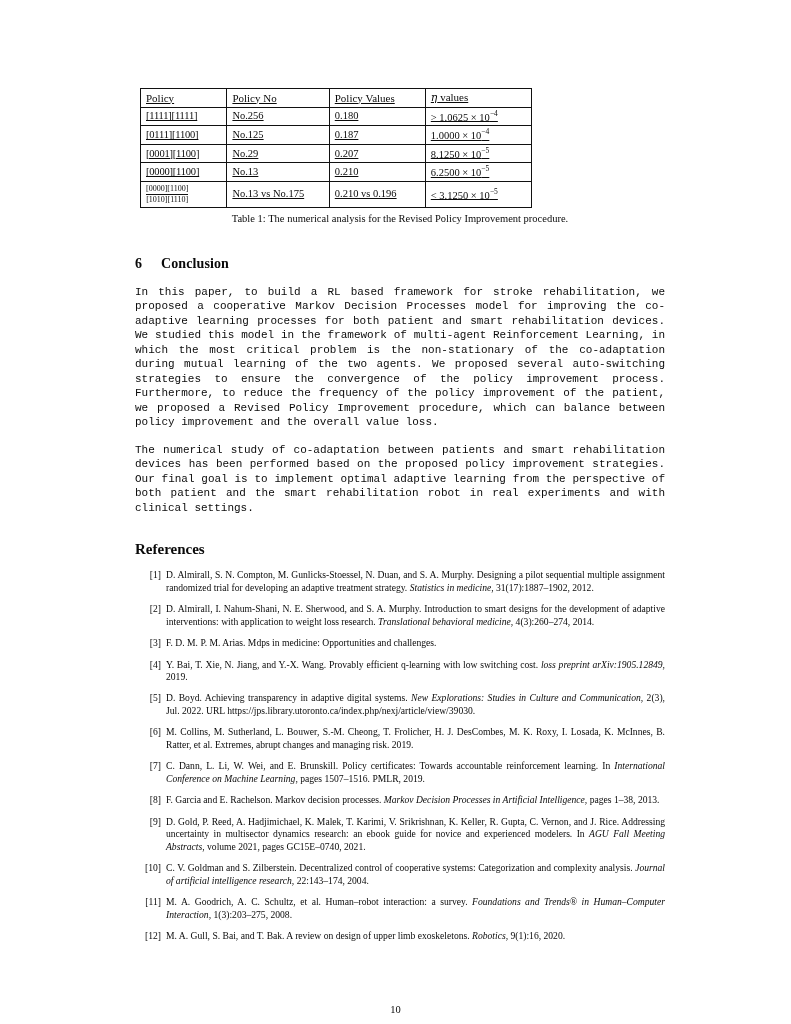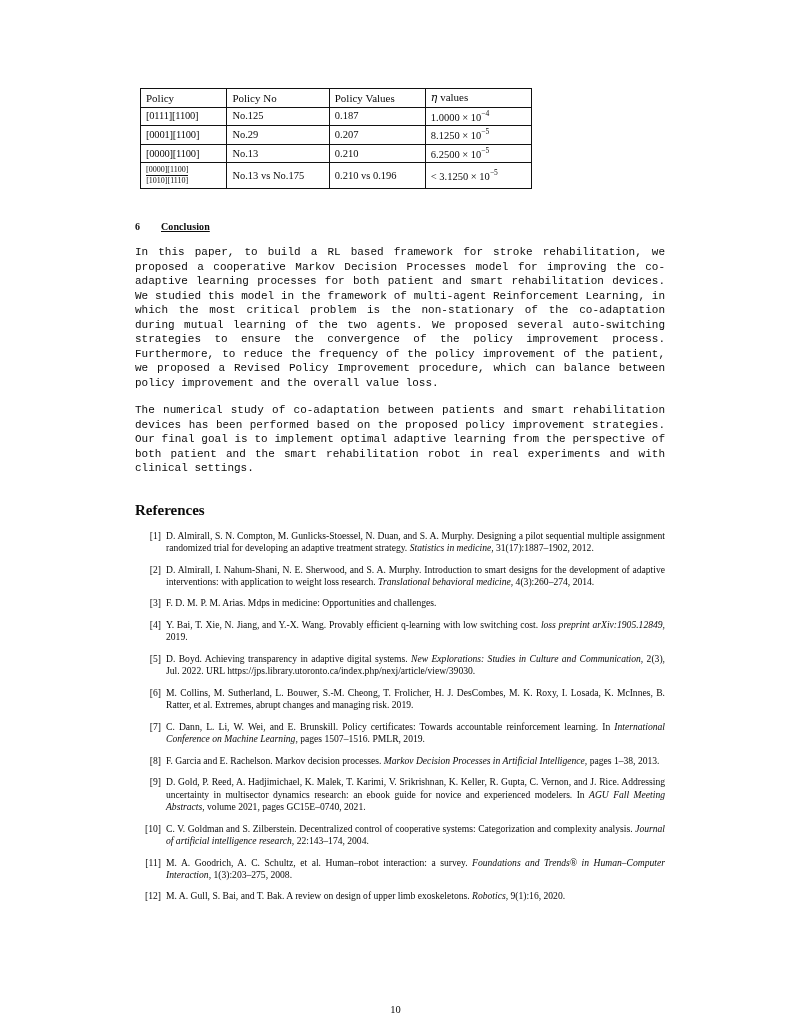--- a/index.html
+++ b/index.html
@@ -25,20 +25,21 @@
     position: absolute;
     left: 135px;
     top: 88px;
     width: 530px;
   }
 
   
   .table-wrap {
     width: 392px;
     margin: 0 0 0 5px;
+    text-decoration: underline;
   }
   table.numtable {
     border-collapse: collapse;
     width: 392px;
     font-size: 10.5px;
     line-height: 1.15;
   }
   table.numtable td, table.numtable th {
     border: 1px solid #111;
     padding: 2px 4px 2px 5px;
@@ -77,25 +78,24 @@
 
   .caption {
     text-align: center;
     font-size: 10.5px;
     margin-top: 5px;
     width: 530px;
   }
 
   
   h2.section {
-    font-size: 10px;
+    font-size: 14px;
     font-weight: bold;
     margin: 32px 0 0 0;
     letter-spacing: 0.1px;
-    text-decoration: underline;
   }
   h2.section .num { display: inline-block; width: 26px; }
 
   h2.refs {
     font-size: 15px;
     font-weight: bold;
     margin: 26px 0 0 0;
   }
 
   p.body {
@@ -153,20 +153,26 @@
         <thead>
           <tr>
             <th class="col-policy">Policy</th>
             <th class="col-no">Policy No</th>
             <th class="col-val">Policy Values</th>
             <th class="col-eta"><span class="eta-sym">η</span> values</th>
           </tr>
         </thead>
         <tbody>
             <tr>
+              <td class="col-policy"><span class="pol-pair">[1111][1111]</span></td>
+              <td class="col-no">No.256</td>
+              <td class="col-val">0.180</td>
+              <td class="col-eta">&gt; 1.0625 × 10<sup class="exp">−4</sup></td>
+            </tr>
+            <tr>
               <td class="col-policy"><span class="pol-pair">[0111][1100]</span></td>
               <td class="col-no">No.125</td>
               <td class="col-val">0.187</td>
               <td class="col-eta">1.0000 × 10<sup class="exp">−4</sup></td>
             </tr>
             <tr>
               <td class="col-policy"><span class="pol-pair">[0001][1100]</span></td>
               <td class="col-no">No.29</td>
               <td class="col-val">0.207</td>
               <td class="col-eta">8.1250 × 10<sup class="exp">−5</sup></td>
@@ -180,20 +186,21 @@
             <tr class="row-tall">
               <td class="col-policy"><span class="stacked"><span class="top">[0000][1100]</span><span class="bot">[1010][1110]</span></span></td>
               <td class="col-no">No.13 vs No.175</td>
               <td class="col-val">0.210 vs 0.196</td>
               <td class="col-eta">&lt; 3.1250 × 10<sup class="exp">−5</sup></td>
             </tr>
           </tbody>
       </table>
     </div>
 
+    <div class="caption">Table 1: The numerical analysis for the Revised Policy Improvement procedure.</div>
 
     <h2 class="section">
       <span class="num">6</span><span>Conclusion</span>
     </h2>
 
     <p class="body">In this paper, to build a RL based framework for stroke rehabilitation, we proposed a cooperative Markov Decision Processes model for improving the co-adaptive learning processes for both patient and smart rehabilitation devices. We studied this model in the framework of multi-agent Reinforcement Learning, in which the most critical problem is the non-stationary of the co-adaptation during mutual learning of the two agents. We proposed several auto-switching strategies to ensure the convergence of the policy improvement process. Furthermore, to reduce the frequency of the policy improvement of the patient, we proposed a Revised Policy Improvement procedure, which can balance between policy improvement and the overall value loss.</p>
     <p class="body">The numerical study of co-adaptation between patients and smart rehabilitation devices has been performed based on the proposed policy improvement strategies. Our final goal is to implement optimal adaptive learning from the perspective of both patient and the smart rehabilitation robot in real experiments and with clinical settings.</p>
 
     <h2 class="refs">References</h2>
 

